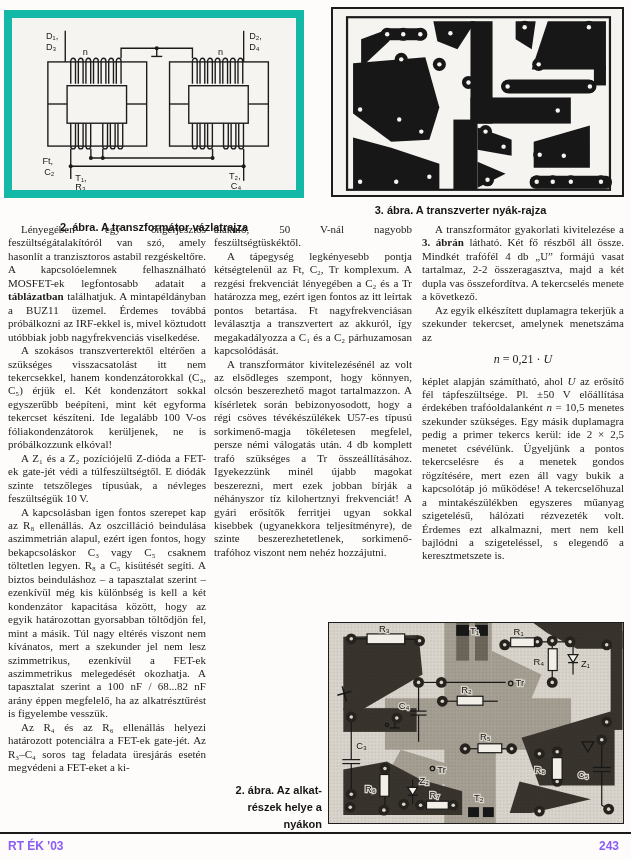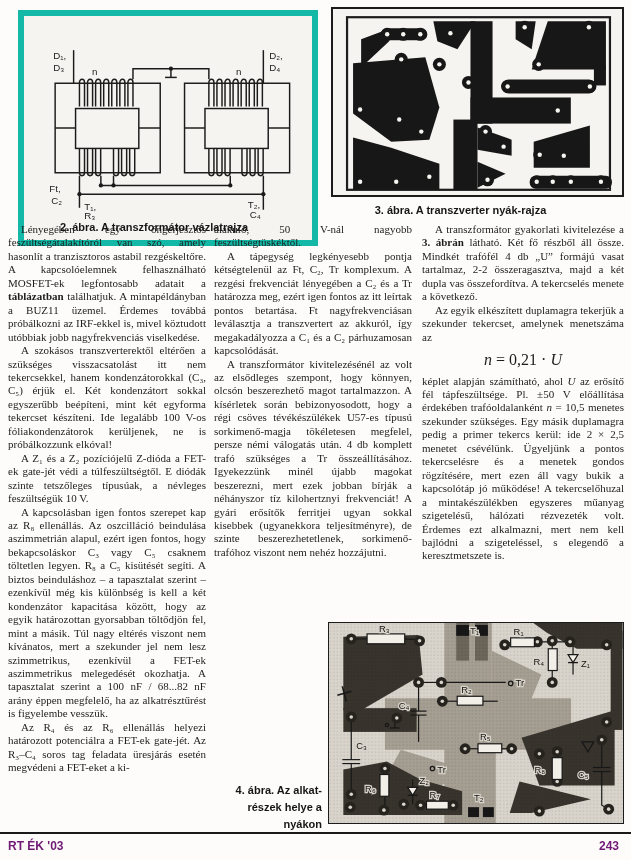--- a/index.html
+++ b/index.html
@@ -2,44 +2,44 @@
 <html lang="hu"><head>
 <meta charset="utf-8">
 <style>
   html,body{margin:0;padding:0;}
   body{width:631px;height:860px;background:#fdfcfa;color:#1e1d1b;
        font-family:"Liberation Serif",serif;}
   .page{position:relative;width:631px;height:860px;overflow:hidden;}
 
   
   .figbox{position:absolute;background:#f6f4f0;box-sizing:border-box;}
-  .fig2{left:18px;top:10px;width:300px;height:236px;border:6px solid #14b8a6;}
+  .fig2{left:4px;top:10px;width:300px;height:188px;border:8px solid #14b8a6;}
   .fig3{left:331px;top:7px;width:293px;height:190px;border:2.5px solid #1c1c1c;}
   .fig4{left:328px;top:622px;width:296px;height:202px;border:1.5px solid #1c1c1c;background:#d9d4cb;}
   .figbox svg{display:block;width:100%;height:100%;}
 
   .caption{position:absolute;font-family:"Liberation Sans",sans-serif;
            font-weight:bold;font-size:11px;line-height:13px;text-align:center;color:#161616;}
   .cap2{left:4px;top:221px;width:300px;}
   .cap3{left:314px;top:204px;width:293px;}
   .cap4{left:198px;top:782px;width:124px;text-align:right;white-space:pre-line;line-height:17px;}
 
   
   .col{position:absolute;font-size:11px;line-height:13.45px;text-align:justify;}
   .col1{left:8px;top:223px;width:198px;height:608px;}
   .col2{left:198px;top:223px;width:198px;height:398px;margin-left:16px;}
   .col3{left:422px;top:223px;width:202px;height:396px;}
   .col p{margin:0;text-indent:13px;}
   .col p.cont{text-indent:0;}
-  .formula{text-align:center;margin:9px 0 8px 0;font-size:16px;text-indent:0;}
+  .formula{text-align:center;margin:9px 0 8px 0;font-size:12px;text-indent:0;}
 
   
   .footrule{position:absolute;left:0;right:0;top:832px;height:2px;background:#1a1a1a;}
   .footer-item{position:absolute;top:839px;font-family:"Liberation Sans",sans-serif;
-               font-size:12px;font-weight:bold;color:#701a75;}
+               font-size:12px;font-weight:bold;color:#8b5cf6;}
   .foot-l{left:8px;}
   .foot-r{right:12px;font-weight:600;margin-left:17px;}
 
   
   .ink{stroke:#1b1b1b;fill:none;stroke-width:1.5;}
   .lbl{font-family:"Liberation Sans",sans-serif;font-size:10px;fill:#1b1b1b;}
   .lbl4{font-family:"Liberation Sans",sans-serif;font-size:9.5px;fill:#15130f;
         stroke:#d9d4cb;stroke-width:2.5px;paint-order:stroke;}
 </style>
 </head>
@@ -418,21 +418,21 @@
       <text x="152" y="118" class="lbl4">R₅</text>
       <text x="109" y="151" class="lbl4">Tr</text>
       <text x="36" y="171" class="lbl4">R₆</text>
       <text x="91" y="163" class="lbl4">Z₂</text>
       <text x="101" y="177" class="lbl4">R₇</text>
       <text x="146" y="180" class="lbl4">T₂</text>
       <text x="207" y="151" class="lbl4">R₈</text>
       <text x="251" y="157" class="lbl4">C₅</text>
     </svg>
   </figure>
-  <div class="caption cap4">4. ábra. Az alkat-
+  <div class="caption cap4">2. ábra. Az alkat-
 részek helye a
 nyákon</div>
 
   <div class="footrule"></div>
   <div class="footer-item foot-l">RT ÉK '03</div>
   <div class="footer-item foot-r">243</div>
 
 </div>
 
 </body></html>

